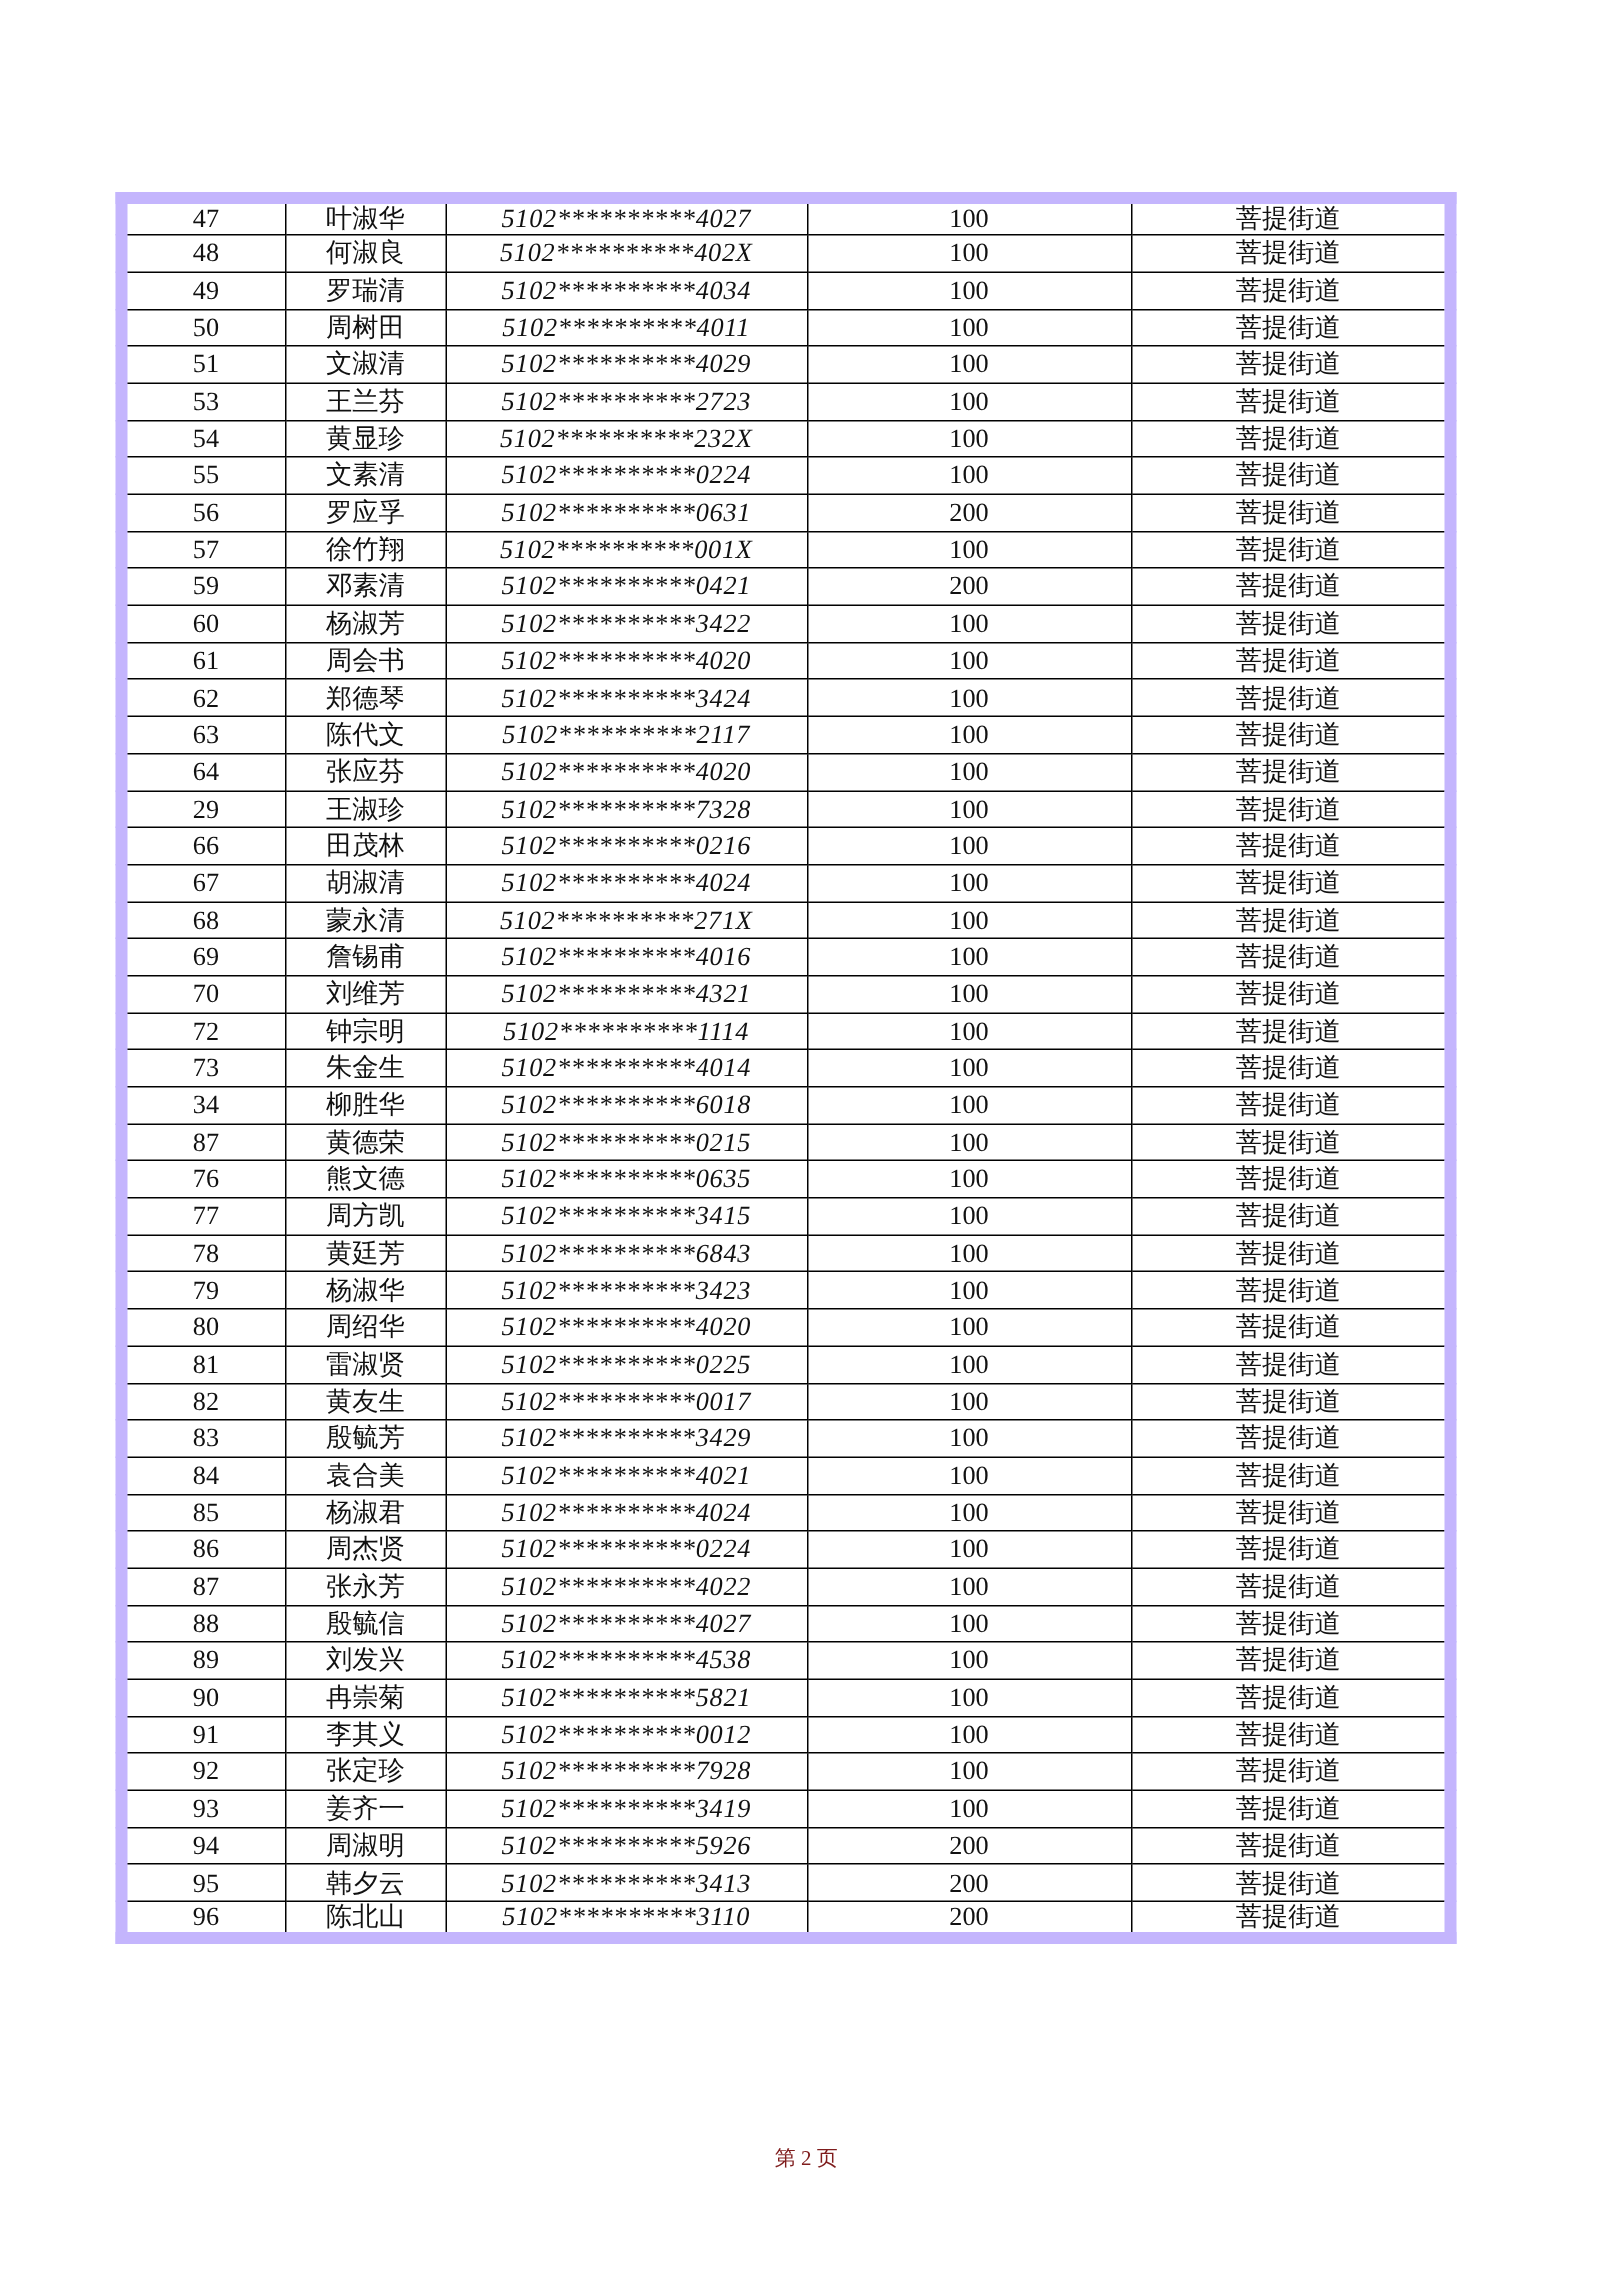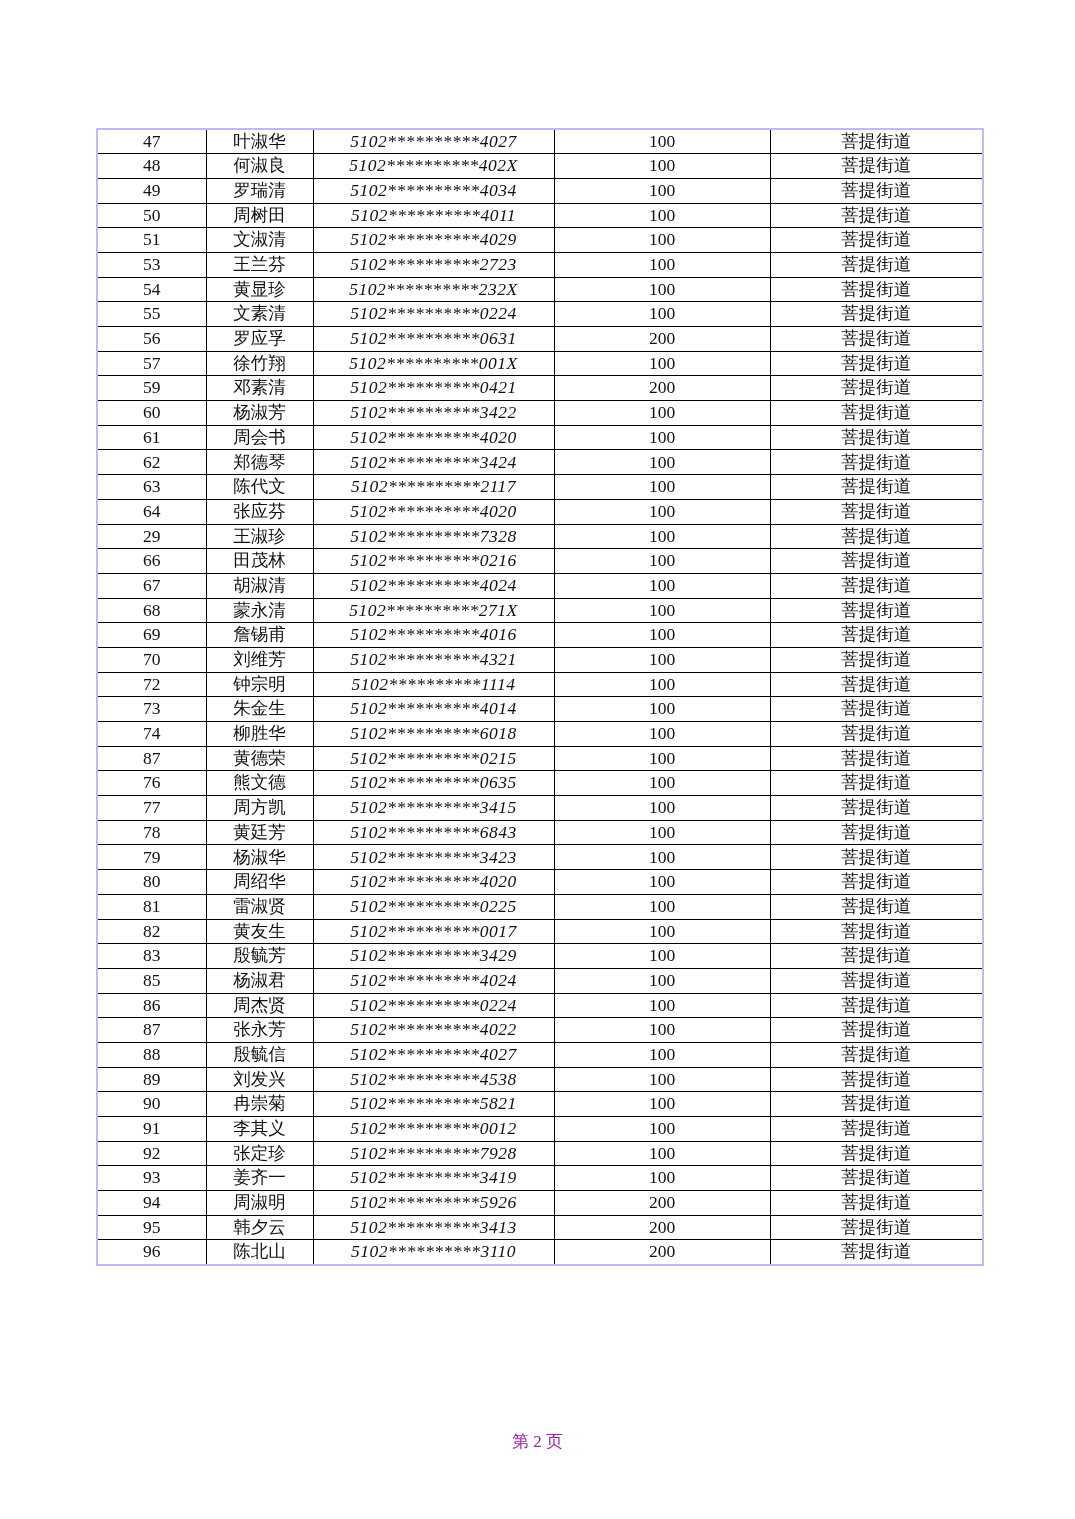--- a/index.html
+++ b/index.html
@@ -9,26 +9,26 @@
   }
   body {
     position: relative;
     width: 1075px;
     height: 1519px;
     font-family: "Liberation Serif", "DejaVu Serif", serif;
     color: #111111;
   }
   .doc-table {
     position: absolute;
-    left: 96px;
+    left: 77px;
     top: 128px;
     width: 886px;
     border-collapse: collapse;
     table-layout: fixed;
-    border: 2px solid #c4b5fd;
+    border: 8px solid #c4b5fd;
   }
   .doc-table td {
     border: 1px solid #000000;
     box-sizing: border-box;
     height: 24.7px;
     padding: 0;
     text-align: center;
     vertical-align: middle;
     font-size: 17.5px;
     line-height: 1;
@@ -39,22 +39,22 @@
   .doc-table td.cell-id-number {
     letter-spacing: 0.5px;
     font-style: italic;
   }
   .page-footer {
     position: absolute;
     left: 0;
     top: 1430px;
     width: 100%;
     text-align: center;
-    font-size: 17px;
-    color: #a21caf;
+    font-size: 14px;
+    color: #7f1d1d;
   }
 </style>
 </head>
 <body>
 
 <table class="doc-table">
   <colgroup>
     <col style="width:109px">
     <col style="width:107px">
     <col style="width:241px">
@@ -224,21 +224,21 @@
         <td class="cell-street">菩提街道</td>
       </tr>
       <tr>
         <td class="cell-row-number">73</td>
         <td class="cell-name">朱金生</td>
         <td class="cell-id-number">5102**********4014</td>
         <td class="cell-amount">100</td>
         <td class="cell-street">菩提街道</td>
       </tr>
       <tr>
-        <td class="cell-row-number">74</td>
+        <td class="cell-row-number">34</td>
         <td class="cell-name">柳胜华</td>
         <td class="cell-id-number">5102**********6018</td>
         <td class="cell-amount">100</td>
         <td class="cell-street">菩提街道</td>
       </tr>
       <tr>
         <td class="cell-row-number">87</td>
         <td class="cell-name">黄德荣</td>
         <td class="cell-id-number">5102**********0215</td>
         <td class="cell-amount">100</td>
@@ -290,20 +290,27 @@
         <td class="cell-row-number">82</td>
         <td class="cell-name">黄友生</td>
         <td class="cell-id-number">5102**********0017</td>
         <td class="cell-amount">100</td>
         <td class="cell-street">菩提街道</td>
       </tr>
       <tr>
         <td class="cell-row-number">83</td>
         <td class="cell-name">殷毓芳</td>
         <td class="cell-id-number">5102**********3429</td>
+        <td class="cell-amount">100</td>
+        <td class="cell-street">菩提街道</td>
+      </tr>
+      <tr>
+        <td class="cell-row-number">84</td>
+        <td class="cell-name">袁合美</td>
+        <td class="cell-id-number">5102**********4021</td>
         <td class="cell-amount">100</td>
         <td class="cell-street">菩提街道</td>
       </tr>
       <tr>
         <td class="cell-row-number">85</td>
         <td class="cell-name">杨淑君</td>
         <td class="cell-id-number">5102**********4024</td>
         <td class="cell-amount">100</td>
         <td class="cell-street">菩提街道</td>
       </tr>

